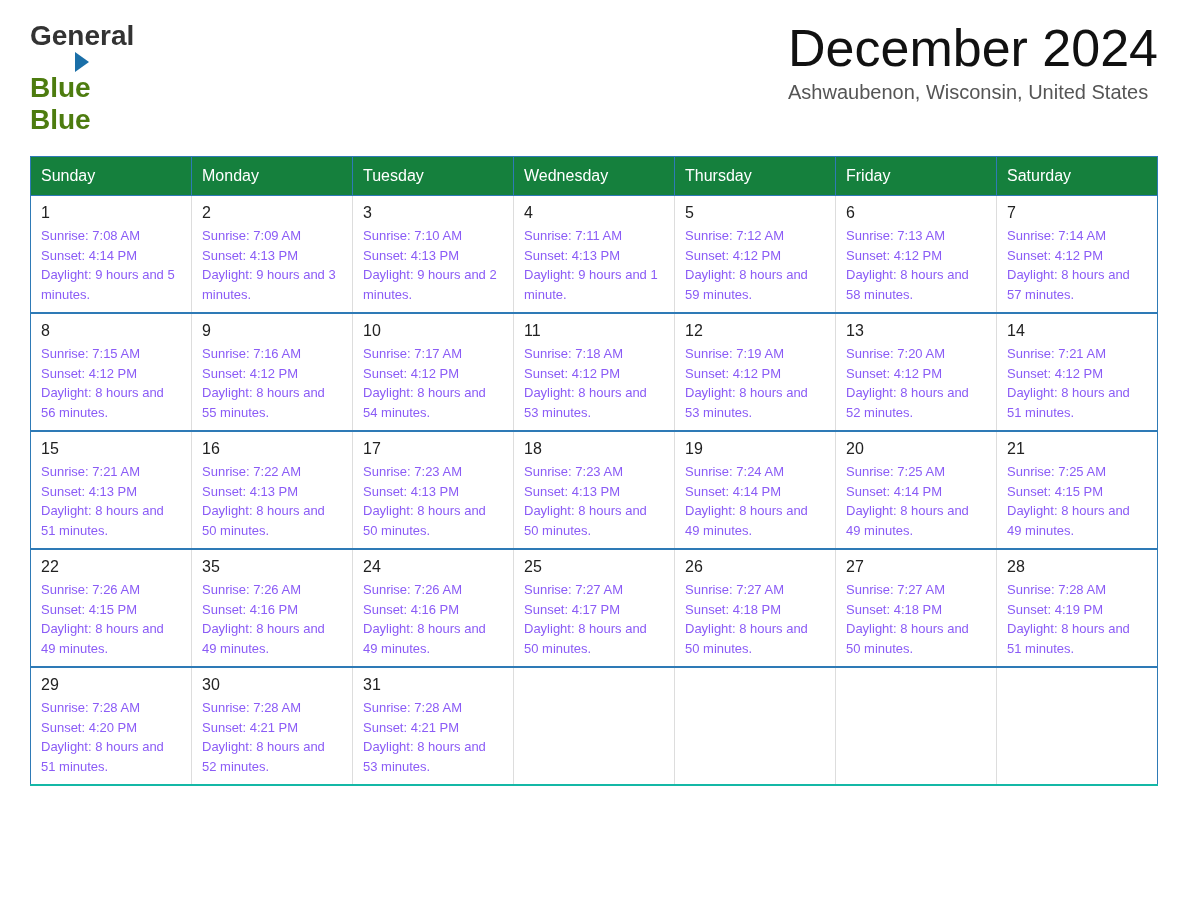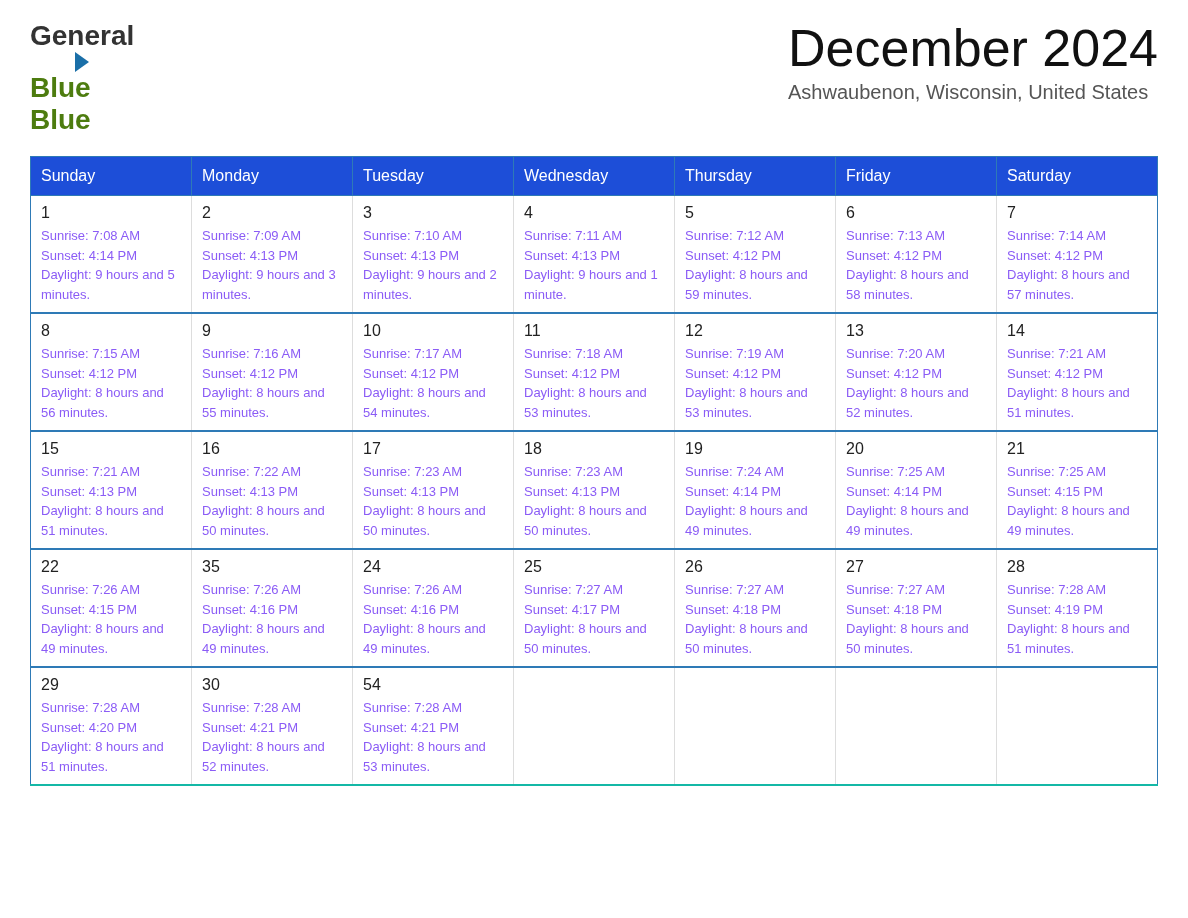--- a/index.html
+++ b/index.html
@@ -52,21 +52,21 @@
       font-size: 20px;
       color: #555;
       margin-top: 4px;
     }
     table {
       width: 100%;
       border-collapse: collapse;
       table-layout: fixed;
     }
     thead tr {
-      background-color: #1d4ed8;
+      background-color: #15803d;
     }
     thead th {
       color: #fff;
       font-size: 16px;
       font-weight: normal;
       padding: 10px 10px;
       border: 1px solid #2e7ab6;
       text-align: left;
     }
     tbody tr {
@@ -254,21 +254,21 @@
       <tr>
         <td>
           <span class="day-number">29</span>
           <div class="day-info">Sunrise: 7:28 AM<br>Sunset: 4:20 PM<br>Daylight: 8 hours and 51 minutes.</div>
         </td>
         <td>
           <span class="day-number">30</span>
           <div class="day-info">Sunrise: 7:28 AM<br>Sunset: 4:21 PM<br>Daylight: 8 hours and 52 minutes.</div>
         </td>
         <td>
-          <span class="day-number">54</span>
+          <span class="day-number">31</span>
           <div class="day-info">Sunrise: 7:28 AM<br>Sunset: 4:21 PM<br>Daylight: 8 hours and 53 minutes.</div>
         </td>
         <td class="empty-cell"></td>
         <td class="empty-cell"></td>
         <td class="empty-cell"></td>
         <td class="empty-cell"></td>
       </tr>
     </tbody>
 </table>
 

